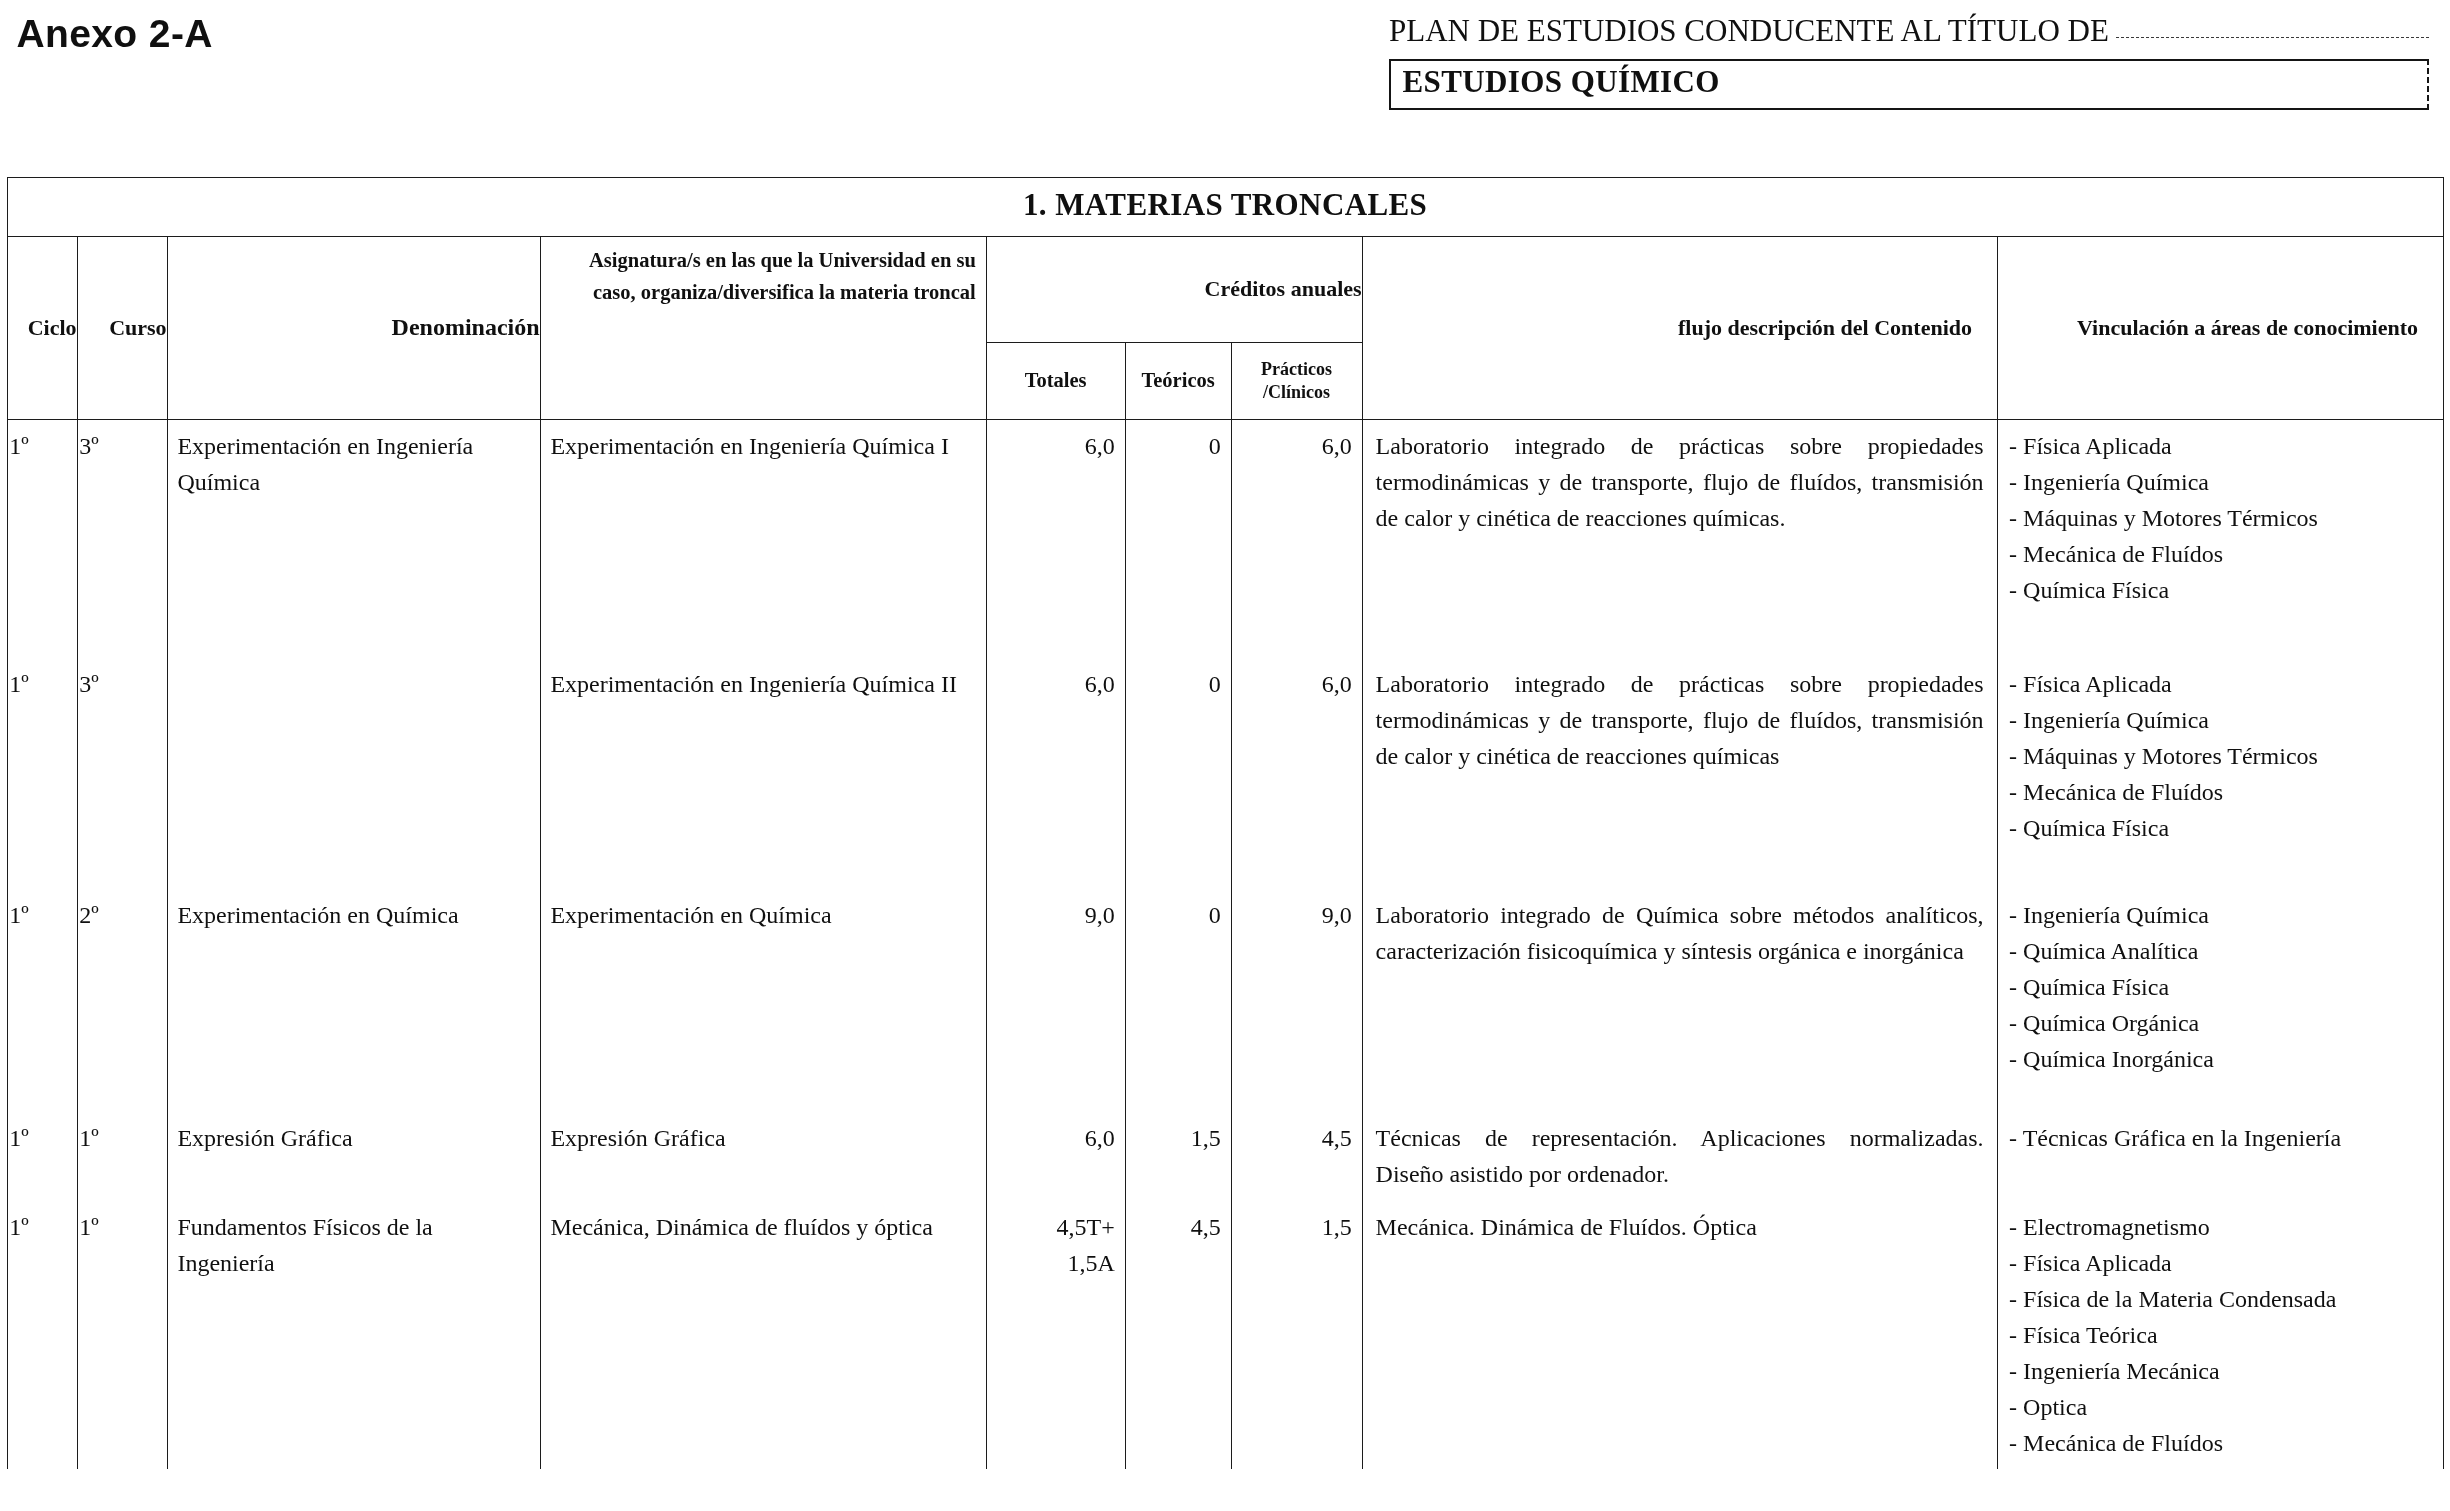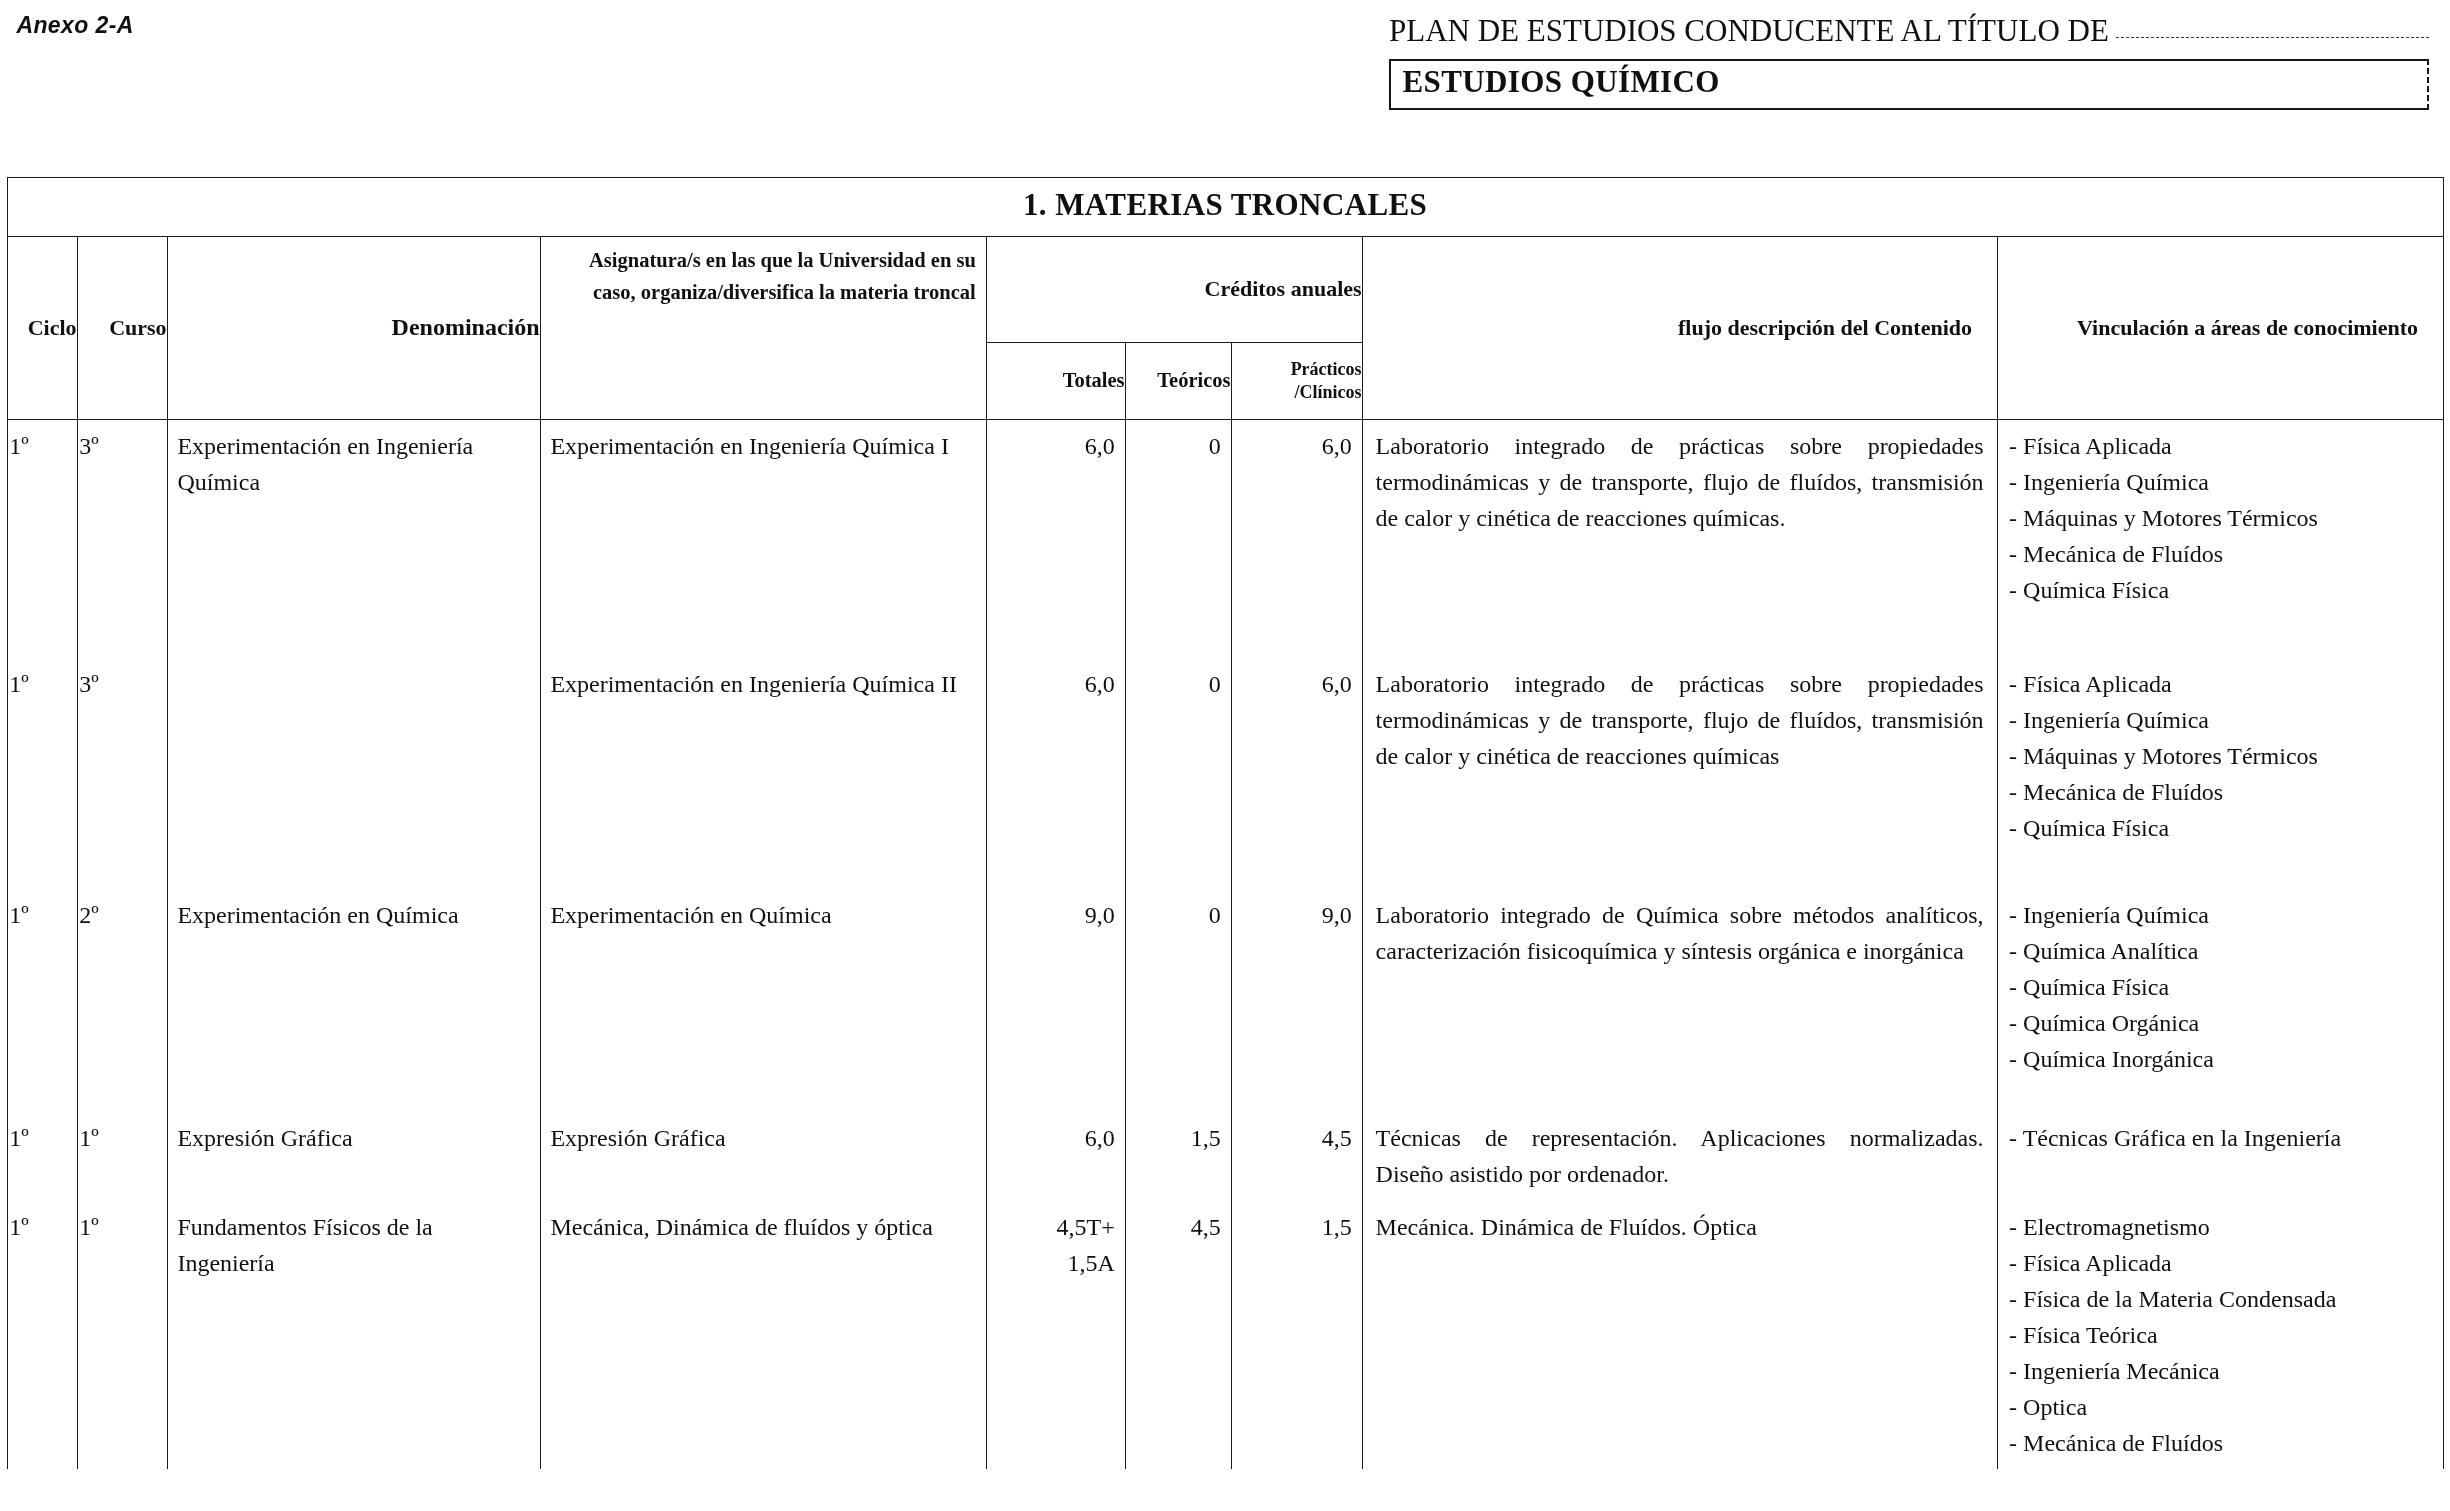--- a/index.html
+++ b/index.html
@@ -15,23 +15,22 @@
   
   .page-header {
     display:flex;
     justify-content:space-between;
     align-items:flex-start;
     padding:11.5px 21px 0 16.4px;
   }
   .annex {
     font-family:"Liberation Sans", sans-serif;
     font-weight:bold;
-    font-size:23px;
+    font-size:39px;
     letter-spacing:0.4px;
-    font-style:italic;
   }
   .head-right { width:1040px; margin-top:1.6px; }
   .uni-line {
     font-size:31px;
     white-space:pre-wrap;
     margin-bottom:11.5px;
   }
   .plan-row {
     font-size:31px;
     display:flex;
@@ -79,21 +78,21 @@
   .h-ciclo, .h-curso { font-size:22px; }
   .h-denom { font-size:24px; }
   .h-asig {
     font-size:20.5px;
     text-align:justify;
     vertical-align:top;
     padding:8.2px 9.8px 4.9px 9.8px;
     line-height:1.55;
   }
   .h-cred { font-size:22px; }
-  .h-sub { font-size:20.5px; text-align:right; }
+  .h-sub { font-size:20.5px; text-align:center; }
   .h-pra { font-size:18px; white-space:pre-line; line-height:1.25; }
   .h-desc, .h-vinc { font-size:22px; text-align:center; padding:0 24.6px; }
 
   tbody td {
     border-top:none;
     border-bottom:none;
     vertical-align:top;
     font-size:24px;
     line-height:1.5;
     padding:8.2px 9.8px;

